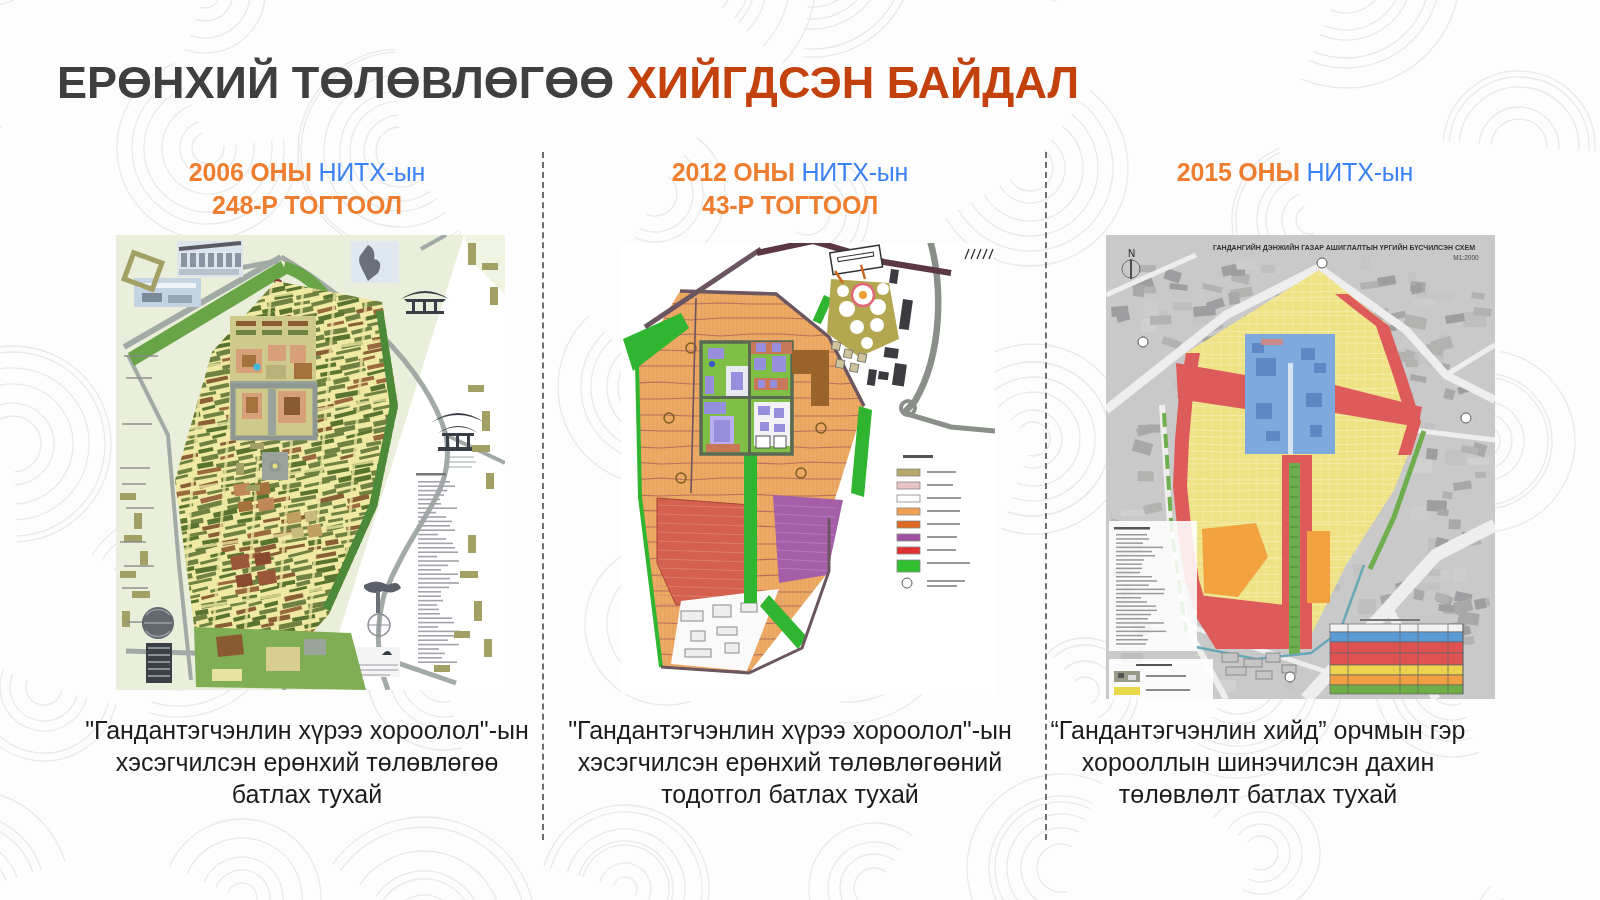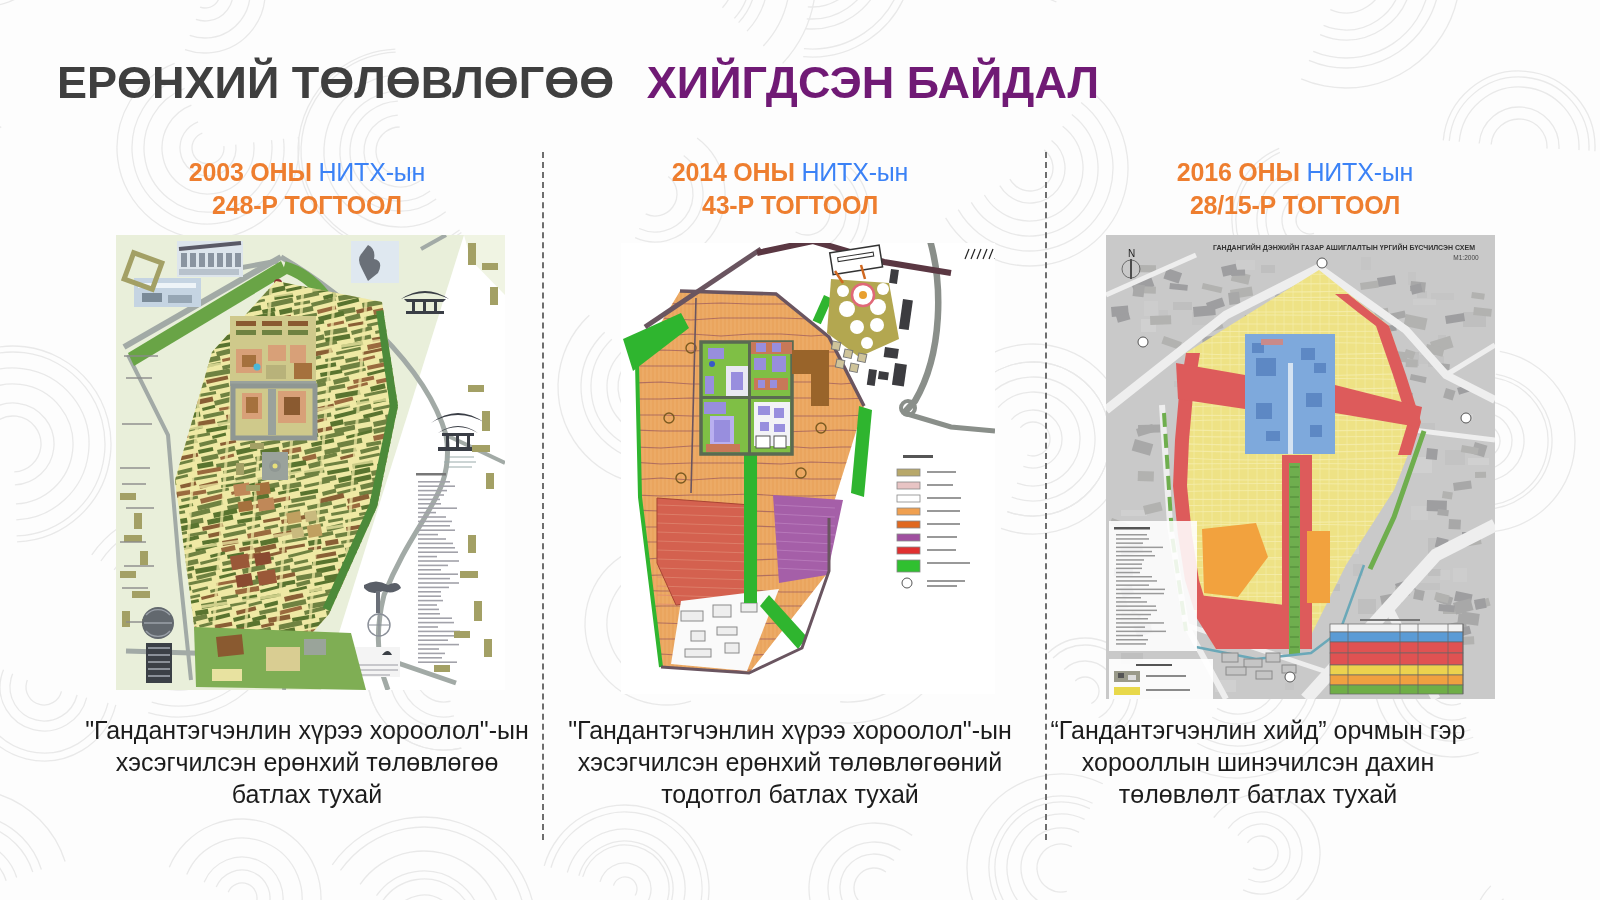--- a/index.html
+++ b/index.html
@@ -1,18 +1,18 @@
 <!DOCTYPE html>
 <html><head><meta charset="utf-8">
 <style>
 html,body{margin:0;padding:0;width:1600px;height:900px;overflow:hidden;background:#fdfdfd;font-family:"Liberation Sans",sans-serif;}
 .bg{position:absolute;left:0;top:0;}
 .map{position:absolute;}
 .title{position:absolute;left:57px;top:57px;font-size:45px;font-weight:bold;color:#3f3f3f;letter-spacing:0px;white-space:nowrap;}
-.title .o{color:#701a75;margin-left:20px;}
+.title .o{color:#c2410c;}
 .hdr{position:absolute;width:440px;text-align:center;font-size:25px;line-height:33px;top:156px;letter-spacing:-0.2px;}
 .hdr .o{color:#ee7e2f;font-weight:bold;}
 .hdr .d{color:#3b82f6;}
 .cap{position:absolute;width:560px;text-align:center;font-size:25px;line-height:32px;color:#1c1c1c;top:714px;white-space:nowrap;}
 .div{position:absolute;top:152px;height:688px;border-left:2px dashed #6e6e6e;}
 </style></head>
 <body>
 <svg class="bg" width="1600" height="900" viewBox="0 0 1600 900">
     <g fill="none" stroke="#e9e9e9" stroke-width="1.3">
       <circle cx="-19" cy="-71" r="14" stroke-dasharray="48 40" transform="rotate(294 -19 -71)"></circle>
@@ -230,23 +230,23 @@
       <circle cx="1261" cy="853" r="29" stroke-dasharray="131 51" transform="rotate(217 1261 853)"></circle>
       <circle cx="1261" cy="853" r="41" stroke-dasharray="185 72" transform="rotate(217 1261 853)"></circle>
       <circle cx="1261" cy="853" r="59" stroke-dasharray="266 104" transform="rotate(217 1261 853)"></circle>
       <circle cx="1534" cy="929" r="19" stroke-dasharray="63 56" transform="rotate(34 1534 929)"></circle>
       <circle cx="1534" cy="929" r="34" stroke-dasharray="113 101" transform="rotate(34 1534 929)"></circle>
       <circle cx="1534" cy="929" r="43" stroke-dasharray="143 127" transform="rotate(34 1534 929)"></circle>
       <circle cx="1534" cy="929" r="61" stroke-dasharray="203 180" transform="rotate(34 1534 929)"></circle>
     </g>
   </svg>
 <div class="title">ЕРӨНХИЙ ТӨЛӨВЛӨГӨӨ <span class="o">ХИЙГДСЭН БАЙДАЛ</span></div>
-<div class="hdr" style="left:87px"><span class="o">2003 ОНЫ </span><span class="d">НИТХ-ын</span><br><span class="o">248-Р ТОГТООЛ</span></div>
-<div class="hdr" style="left:570px"><span class="o">2014 ОНЫ </span><span class="d">НИТХ-ын</span><br><span class="o">43-Р ТОГТООЛ</span></div>
-<div class="hdr" style="left:1075px"><span class="o">2016 ОНЫ </span><span class="d">НИТХ-ын</span><br><span class="o">28/15-Р ТОГТООЛ</span></div>
+<div class="hdr" style="left:87px"><span class="o">2006 ОНЫ </span><span class="d">НИТХ-ын</span><br><span class="o">248-Р ТОГТООЛ</span></div>
+<div class="hdr" style="left:570px"><span class="o">2012 ОНЫ </span><span class="d">НИТХ-ын</span><br><span class="o">43-Р ТОГТООЛ</span></div>
+<div class="hdr" style="left:1075px"><span class="o">2015 ОНЫ </span><span class="d">НИТХ-ын</span><br></div>
 <div class="div" style="left:542px"></div>
 <div class="div" style="left:1045px"></div>
 <svg class="map" style="left:116px;top:235px" width="389" height="455" viewBox="0 0 389 455">
     <rect width="389" height="455" fill="#e9efda"></rect>
     <polygon points="348,0 389,0 389,455 205,455" fill="#ffffff"></polygon>
     <polygon points="348,0 389,0 389,60 355,25" fill="#f0f4e3"></polygon>
     <path d="M96,38 L162,26" stroke="#a2aaa6" stroke-width="5" fill="none"></path>
     <path d="M330,0 L305,14" stroke="#a2aaa6" stroke-width="4" fill="none"></path>
     <path d="M8,112 L165,22" stroke="#a2aaa6" stroke-width="6" fill="none"></path>
     <path d="M12,120 L52,200 L63,330 L75,445" stroke="#a2aaa6" stroke-width="4" fill="none"></path>

